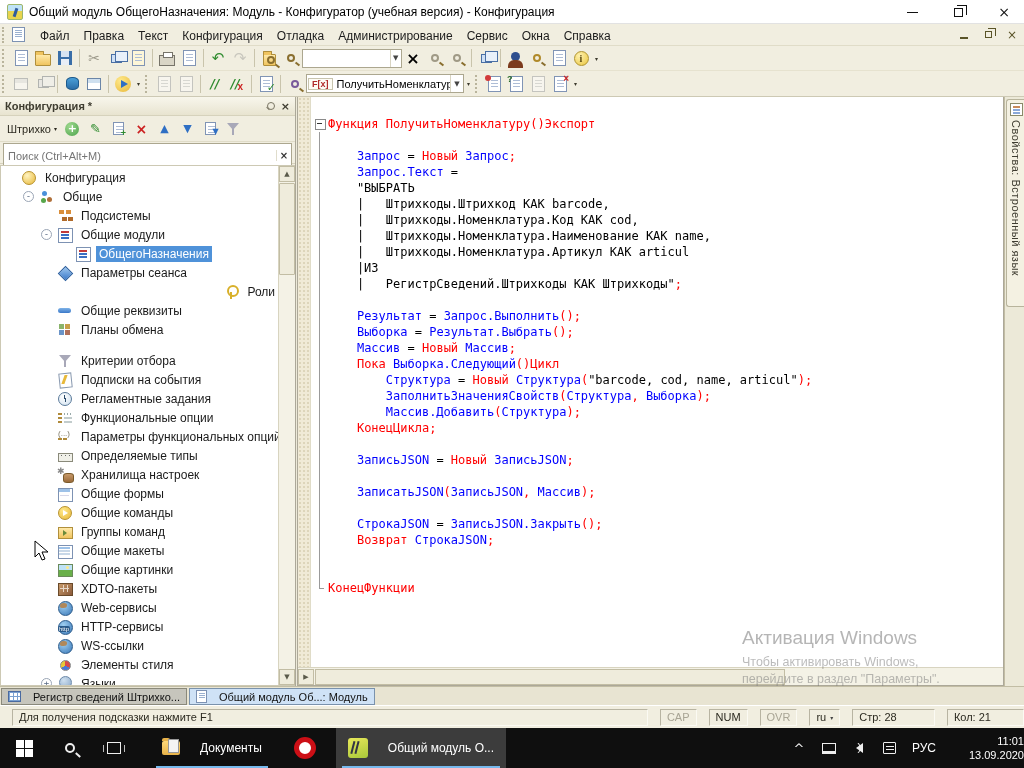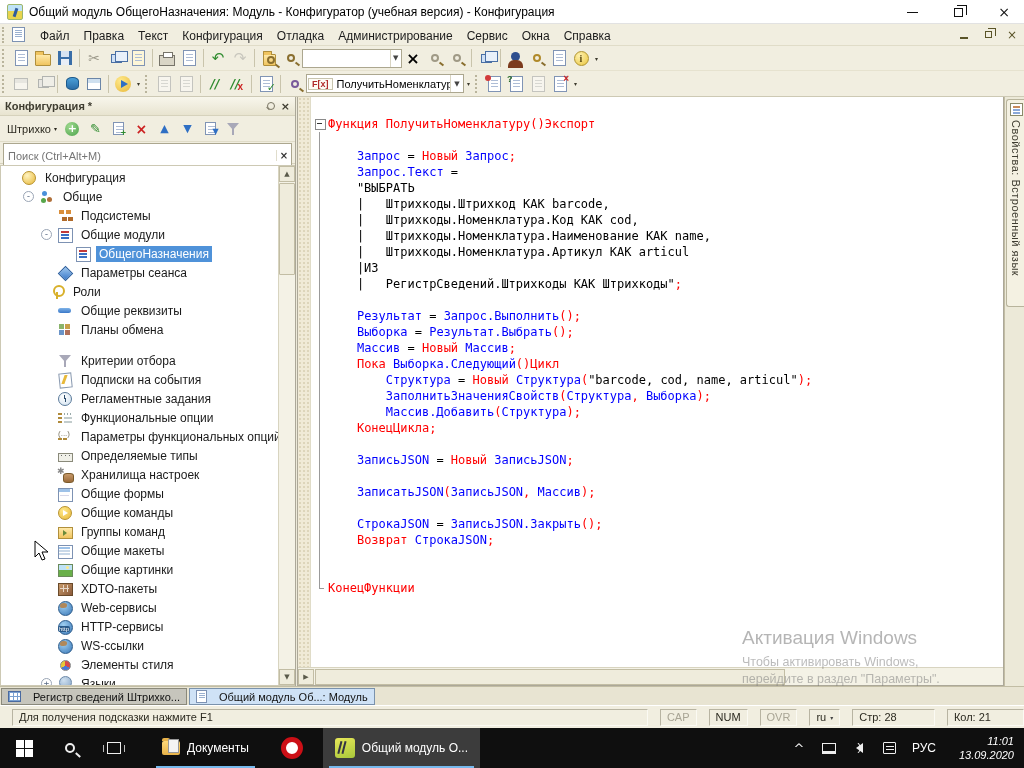--- a/index.html
+++ b/index.html
@@ -200,38 +200,38 @@
   .tk-start { width:48px; }
   .winlogo { width:17px; height:17px; display:grid; grid-template-columns:8px 8px; grid-template-rows:8px 8px; gap:1px; }
   .winlogo i { background:#fff; }
   .tk-search { width:44px; }
   .mag2 { width:10px; height:10px; border:2px solid #eee; border-radius:50%; position:relative; }
   .mag2::after{ content:""; position:absolute; left:8px; top:9px; width:6px; height:2px; background:#eee; transform:rotate(42deg); }
   .tk-view { width:44px; }
   .tv { width:14px; height:12px; border:1px solid #eee; position:relative; }
   .tv::before{ content:""; position:absolute; left:-5px; top:2px; width:2px; height:7px; border-left:1px solid #bbb; }
   .tv::after{ content:""; position:absolute; right:-5px; top:2px; width:2px; height:7px; border-right:1px solid #bbb; }
-  .tk-app { padding:0 12px; gap:7px; position:relative; font-size:12px; }
+  .tk-app { padding:0 12px; gap:20px; position:relative; font-size:12px; }
   .tk-app .underline { position:absolute; left:6px; right:6px; bottom:0; height:2px; background:#76b9ed; }
   .tk-app.active { background:#3c3c3c; }
   .tk-doc-folder { width:18px; height:14px; background:linear-gradient(180deg,#ffd97a,#e8b34a); border-radius:2px; position:relative; }
   .tk-doc-folder::before{ content:""; position:absolute; left:0; top:-3px; width:8px; height:3px; background:#e8b34a; border-radius:2px 2px 0 0; }
   .tk-doc-folder::after{ content:""; position:absolute; left:6px; top:-2px; width:9px; height:12px; background:#f4f4f4; border:1px solid #999; }
   .opera { width:22px; height:22px; border-radius:50%; border:5px solid #cc0f16; background:#fff; }
   .ic1c { width:20px; height:20px; border-radius:3px; background:linear-gradient(160deg,#e8e85a,#a8c83a); position:relative; }
   .ic1c::after{ content:""; position:absolute; left:8px; top:3px; width:2px; height:13px; background:#334; transform:rotate(14deg); box-shadow:-4px 1px 0 #334; }
   .tray { margin-left:auto; display:flex; align-items:center; gap:0; }
   .tk-tray { width:30px; font-size:13px; color:#eee; }
   .net { width:14px; height:11px; border:1px solid #eee; border-bottom:3px solid #eee; position:relative; }
   .spk { width:0; height:0; border-top:5px solid transparent; border-bottom:5px solid transparent; border-right:7px solid #eee; position:relative; }
   .spk::after{ content:")"; position:absolute; left:2px; top:-7px; font-size:11px; color:#eee; }
   .ac { width:13px; height:12px; border:1px solid #eee; border-radius:1px; position:relative; }
   .ac::after{ content:""; position:absolute; left:2px; top:3px; width:8px; height:1px; background:#eee; box-shadow:0 3px 0 #eee; }
   .tk-lang { width:40px; font-size:12px; }
-  .tk-clock { width:80px; flex-direction:column; font-size:11px; line-height:14px; align-items:flex-end; padding-right:10px; display:flex; justify-content:space-between;font-style:italic; }
+  .tk-clock { width:80px; flex-direction:column; font-size:11px; line-height:14px; align-items:flex-end; padding-right:0; display:flex; justify-content:space-between; }
 
   
   .wm { position:absolute; left:742px; top:627px; width:260px; z-index:60; pointer-events:none; color:rgba(120,120,120,.55); }
   .wm .l1 { font-size:19px; }
   .wm .l2 { font-size:12.5px; margin-top:6px; color:rgba(120,120,120,.5); }
   .wm .l3 { font-size:12.5px; margin-top:3px; color:rgba(120,120,120,.5); }
 
   
   .cursor { position:absolute; left:34px; top:540px; z-index:70; pointer-events:none; }
 </style>
@@ -489,21 +489,21 @@
             <div class="trow sel" style="padding-left: 58px;">
               <span class="texp none"></span>
               <span class="ti ti-module"></span>
               <span class="tlabel">ОбщегоНазначения</span>
             </div>
             <div class="trow" style="padding-left: 40px;">
               <span class="texp none"></span>
               <span class="ti ti-session-params"></span>
               <span class="tlabel">Параметры сеанса</span>
             </div>
-            <div class="trow" style="padding-left: 32px;">
+            <div class="trow" style="padding-left: 32px; justify-content: flex-end;">
               <span class="texp none"></span>
               <span class="ti ti-roles"></span>
               <span class="tlabel">Роли</span>
             </div>
             <div class="trow" style="padding-left: 40px;">
               <span class="texp none"></span>
               <span class="ti ti-common-attrs"></span>
               <span class="tlabel">Общие реквизиты</span>
             </div>
             <div class="trow" style="padding-left: 40px;">

